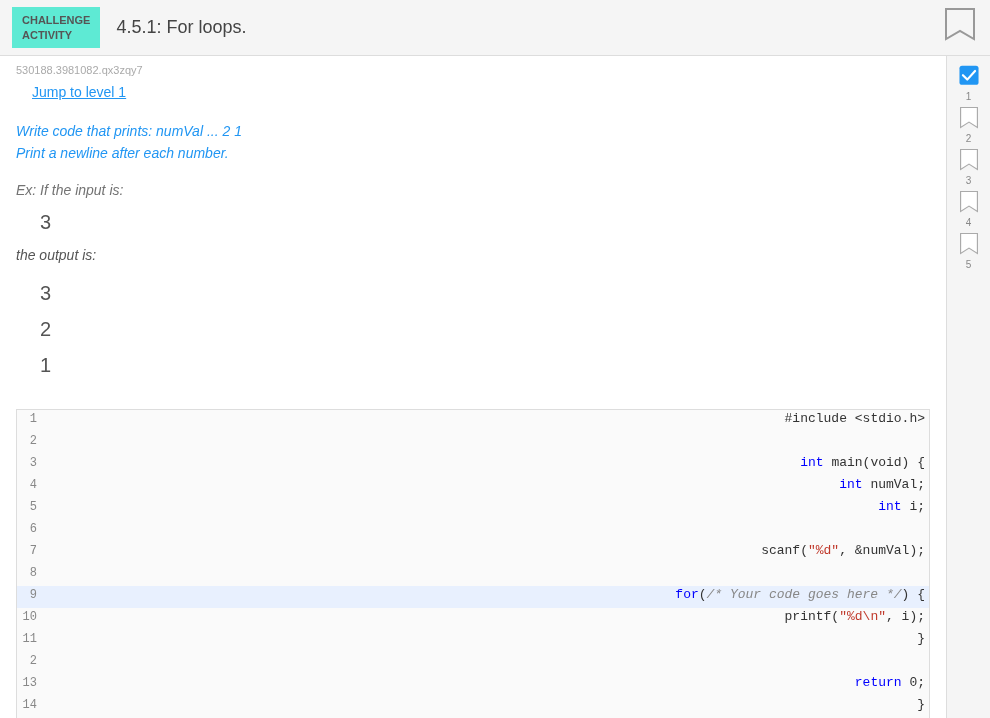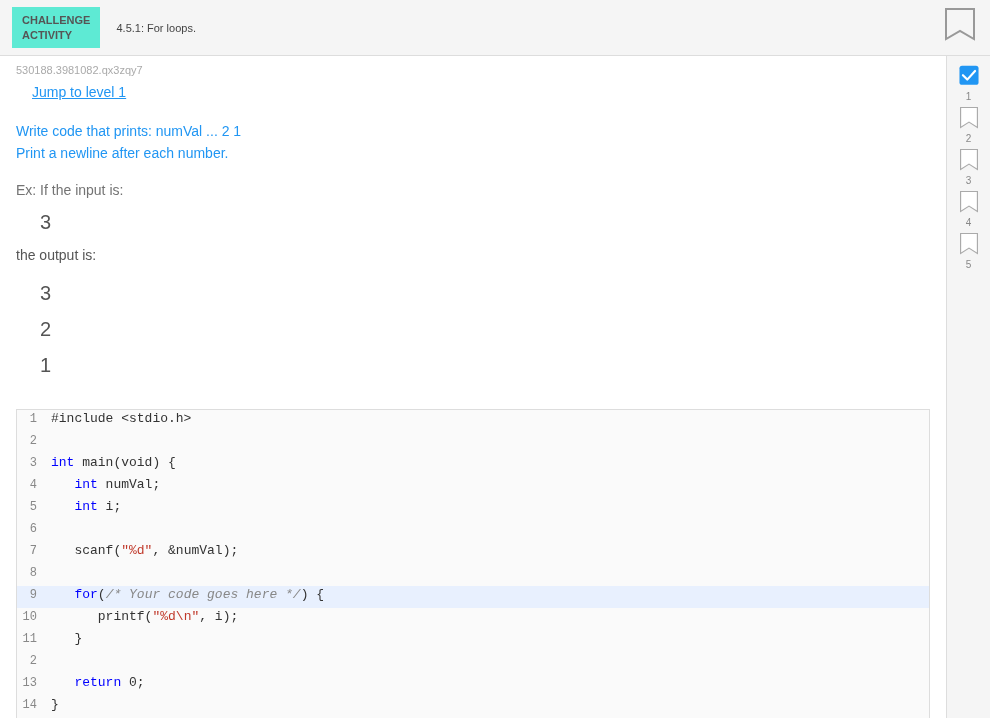--- a/index.html
+++ b/index.html
@@ -18,21 +18,21 @@
       background: #5eead4;
       padding: 6px 10px;
       margin-right: 16px;
       font-size: 11px;
       font-weight: bold;
       color: #555;
       line-height: 1.3;
       text-transform: uppercase;
     }
     .header-title {
-      font-size: 11px;
+      font-size: 18px;
       color: #444;
       font-weight: normal;
     }
     .header-flag {
       margin-left: auto;
       width: 36px;
       height: 42px;
     }
 
     
@@ -65,20 +65,21 @@
     }
 
     
     .instructions {
       padding: 8px 16px 8px 16px;
     }
     .instructions p {
       font-size: 14px;
       color: #2196F3;
       line-height: 1.6;
+      font-style: italic;
     }
     .instructions .ex-label {
       color: #555;
       margin-top: 12px;
       font-size: 14px;
     }
     .instructions .example-value {
       color: #555;
       font-size: 20px;
       padding: 8px 0 4px 0;
@@ -113,20 +114,21 @@
       color: #888;
       user-select: none;
       flex-shrink: 0;
       font-size: 12px;
       padding-top: 1px;
     }
     .line-code {
       flex: 1;
       white-space: pre;
       padding: 0 4px;
+      text-align: right;
     }
     
     .kw { color: #0000ff; }
     .cm { color: #888; font-style: italic; }
     .str { color: #c0392b; }
     .plain { color: #333; }
 
     
     .right-sidebar {
       width: 44px;

